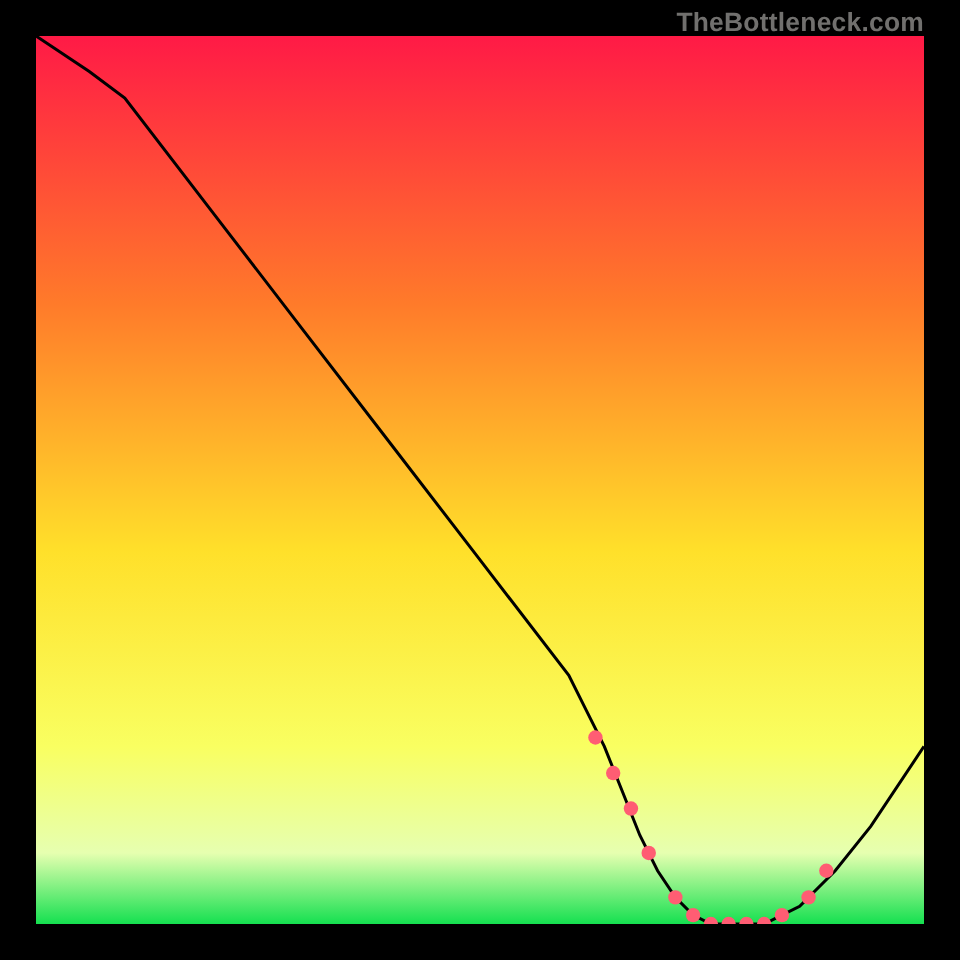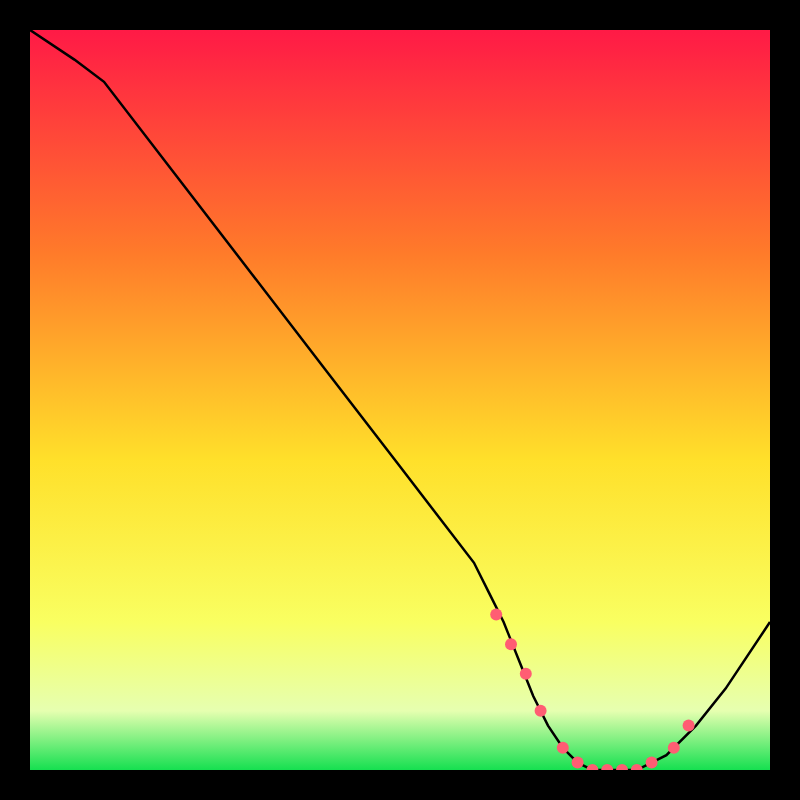--- a/index.html
+++ b/index.html
@@ -42,20 +42,21 @@
     position: absolute;
     inset: 0;
     width: 100%;
     height: 100%;
   }
 </style>
 </head>
 <body>
 
 <div class="canvas">
+  <div class="watermark">TheBottleneck.com</div>
 
   <div class="plot-area">
 
     <svg class="gradient-bg" viewBox="0 0 740 740" preserveAspectRatio="none">
       <defs>
         <linearGradient id="bg-grad" x1="0" y1="0" x2="0" y2="1">
           <stop id="g0" offset="0%" stop-color="#ff1a46"></stop>
           <stop id="g1" offset="30%" stop-color="#ff7a2a"></stop>
           <stop id="g2" offset="58%" stop-color="#ffe02a"></stop>
           <stop id="g3" offset="80%" stop-color="#f9ff61"></stop>

